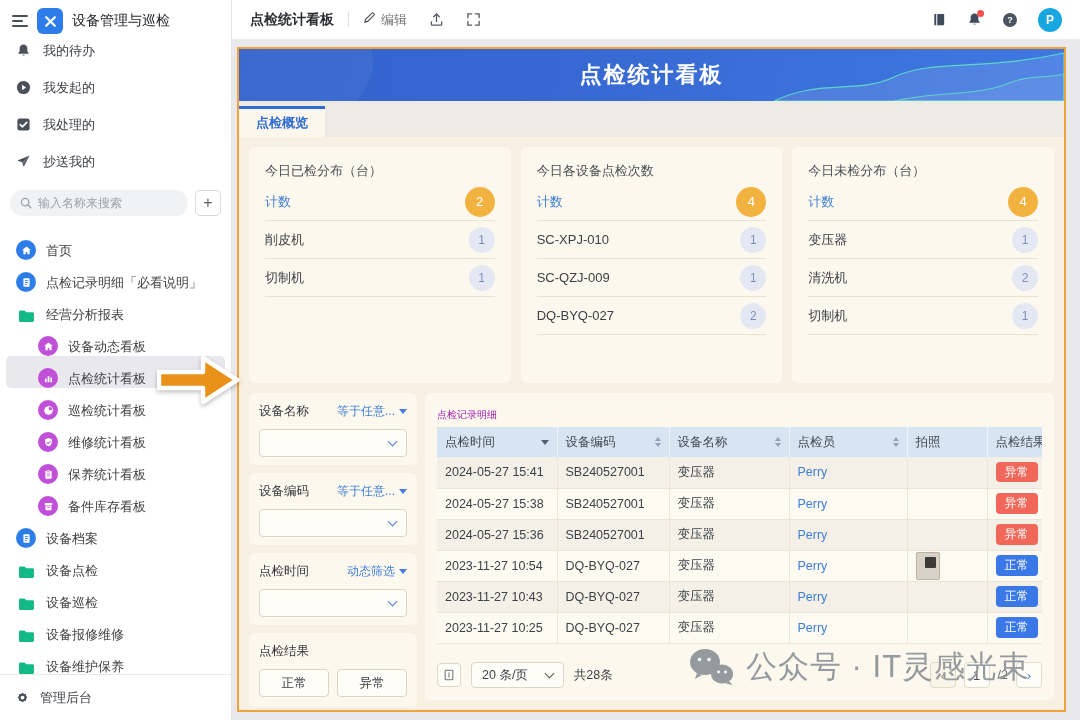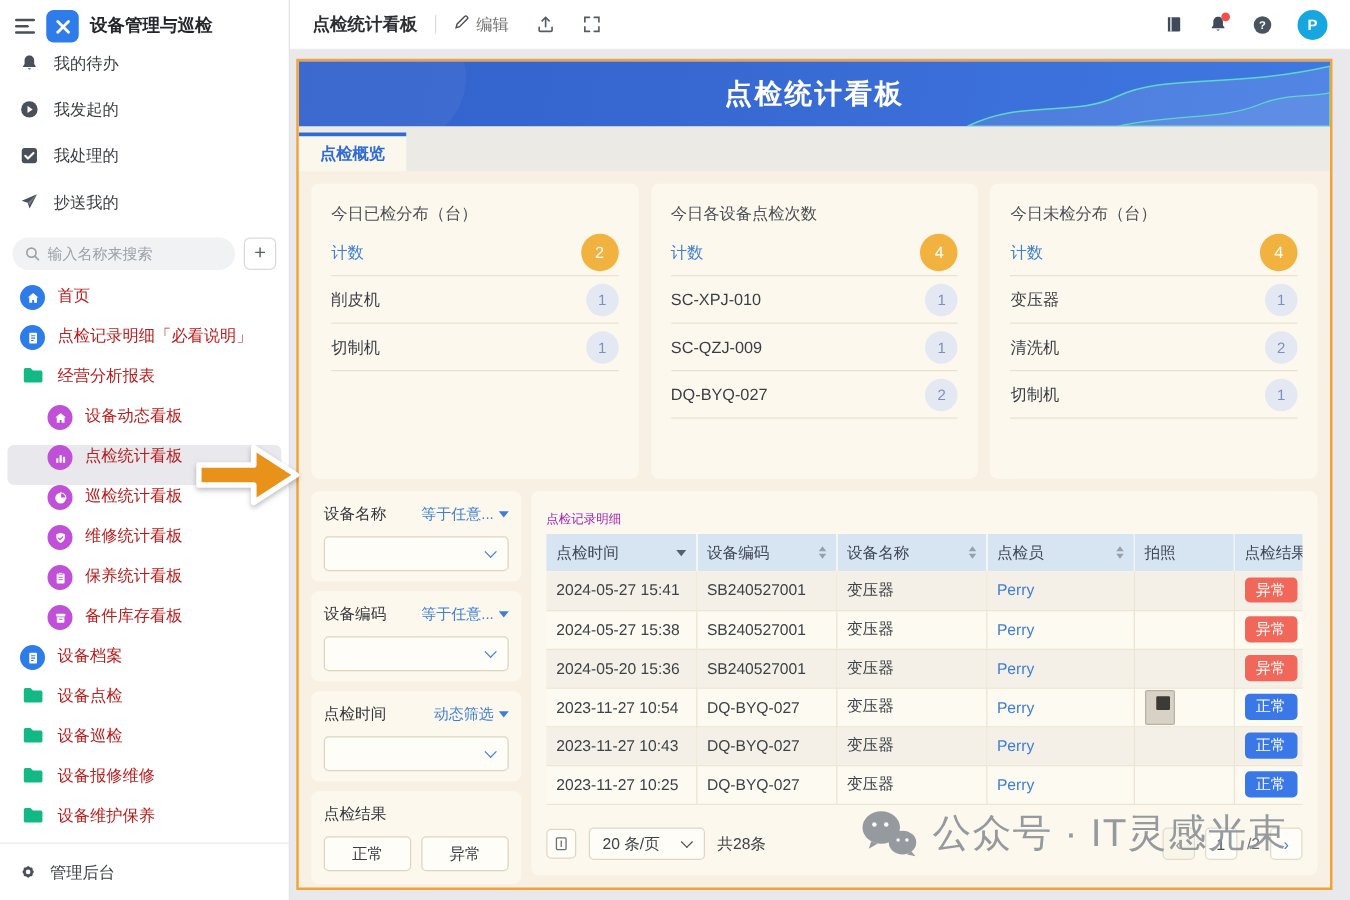--- a/index.html
+++ b/index.html
@@ -7,31 +7,31 @@
 body{font-family:"Liberation Sans","DejaVu Sans",sans-serif;background:#e9e9ec;position:relative;color:#3a3f45}
 .app{display:flex;width:1080px;height:720px}
 
 
 .sidebar{width:232px;background:#fff;border-right:1px solid #e3e4e7;display:flex;flex-direction:column;flex:none}
 .sb-header{height:42px;display:flex;align-items:center;gap:9px;padding:0 12px;flex:none}
 .hamburger{width:16px;display:flex;flex-direction:column;gap:3px;cursor:pointer}
 .hamburger i{height:2px;background:#4a5058;border-radius:1px;display:block}
 .hamburger i:nth-child(2){width:11px}
 .logo-badge{width:26px;height:26px;border-radius:6px;background:#2e7cea;display:flex;align-items:center;justify-content:center;flex:none}
-.sb-title{font-size:14px;font-weight:bold;color:#23262b;white-space:nowrap}
+.sb-title{font-size:14px;font-weight:normal;color:#23262b;white-space:nowrap}
 .quick-item{height:37px;display:flex;align-items:flex-start;gap:11px;padding:0 15px;font-size:13px;color:#3a3f45;cursor:pointer;flex:none}
 .qicon{width:17px;height:17px;color:#49505a;display:flex;align-items:center;justify-content:center;flex:none}
 .search-row{height:36px;display:flex;align-items:flex-start;gap:7px;padding:0 10px;flex:none}
 .search-box{flex:1;height:26px;background:#f1f2f4;border-radius:14px;display:flex;align-items:center;gap:6px;padding:0 10px}
 .search-box svg{flex:none}
 .search-box input{border:0;outline:0;background:transparent;font-size:12px;color:#555;width:100%;font-family:inherit}
 .search-box input::placeholder{color:#9ba1a9}
 .plus-btn{width:26px;height:26px;border:1px solid #d8dadd;border-radius:5px;background:#fff;color:#5a6068;font-size:16px;line-height:1;display:flex;align-items:center;justify-content:center;cursor:pointer}
 .nav{flex:1;overflow:hidden;padding-top:2px}
-.nav-item{height:32px;display:flex;align-items:flex-start;gap:10px;padding:0 10px;margin:0 6px;border-radius:5px;font-size:13px;color:#b91c1c;cursor:pointer;white-space:nowrap;overflow:hidden}
+.nav-item{height:32px;display:flex;align-items:flex-end;gap:10px;padding:0 10px;margin:0 6px;border-radius:5px;font-size:13px;color:#404040;cursor:pointer;white-space:nowrap;overflow:hidden}
 .nav-item.selected{background:#e8e8ed}
 .nav-item.indent{padding-left:32px}
 .circle-icon{width:20px;height:20px;border-radius:50%;display:flex;align-items:center;justify-content:center;flex:none}
 .flat-icon{width:20px;height:16px;display:flex;align-items:center;justify-content:center;flex:none}
 .sb-footer{height:46px;border-top:1px solid #e8e9eb;display:flex;align-items:center;gap:9px;padding:0 14px;font-size:13px;color:#3a3f45;flex:none;cursor:pointer}
 
 
 .main{flex:1;display:flex;flex-direction:column;min-width:0}
 .topbar{height:40px;background:#fff;border-bottom:1px solid #ececee;display:flex;align-items:center;padding:0 18px;flex:none}
 .tb-title{font-size:14px;font-weight:bold;color:#2b2f34}
@@ -573,21 +573,21 @@
                       </tr>
                       <tr class="even">
                         <td>2024-05-27 15:38</td>
                         <td>SB240527001</td>
                         <td>变压器</td>
                         <td><span class="lnk">Perry</span></td>
                         <td></td>
                         <td><span class="res-badge res-err">异常</span></td>
                       </tr>
                       <tr class="odd">
-                        <td>2024-05-20 15:36</td>
+                        <td>2024-05-27 15:36</td>
                         <td>SB240527001</td>
                         <td>变压器</td>
                         <td><span class="lnk">Perry</span></td>
                         <td></td>
                         <td><span class="res-badge res-err">异常</span></td>
                       </tr>
                       <tr class="even">
                         <td>2023-11-27 10:54</td>
                         <td>DQ-BYQ-027</td>
                         <td>变压器</td>

